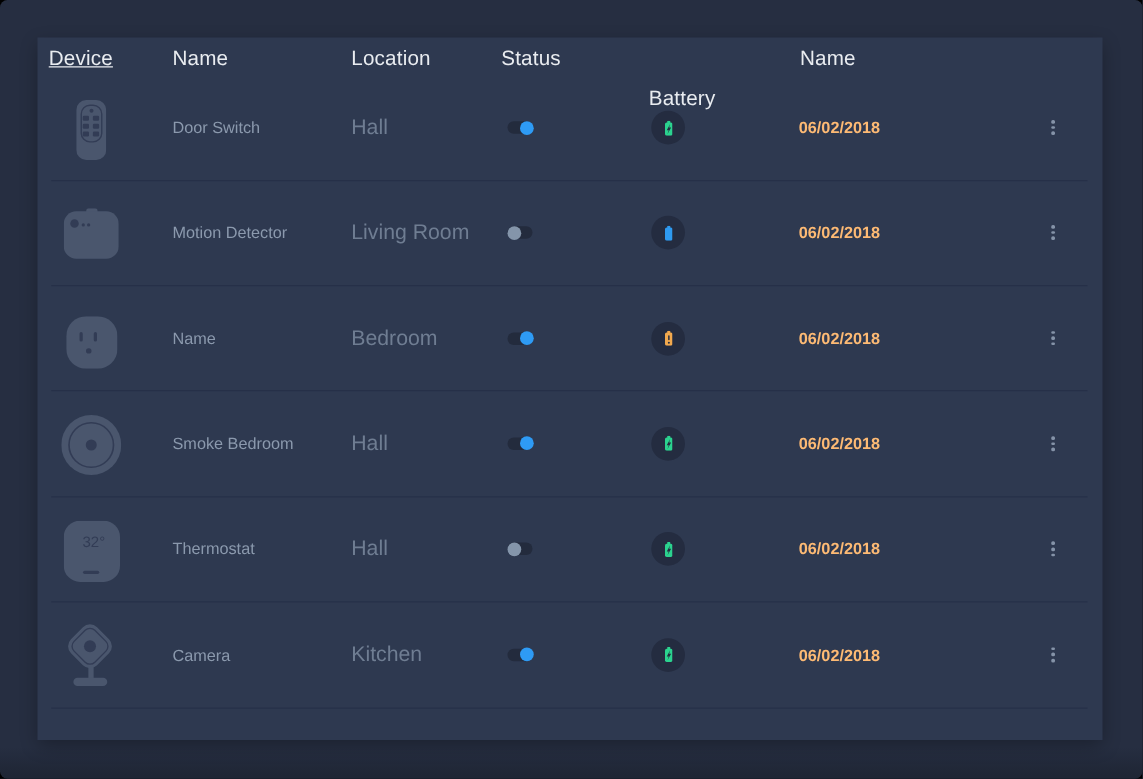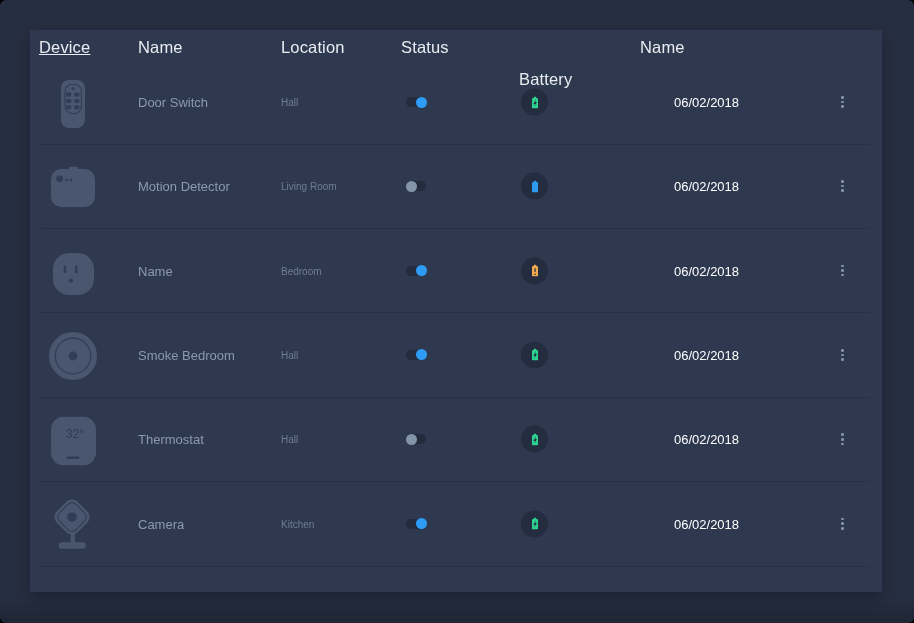--- a/index.html
+++ b/index.html
@@ -5,22 +5,22 @@
   html,body{margin:0;padding:0;}
   body{width:914px;height:623px;background:#000;font-family:"Liberation Sans",sans-serif;overflow:hidden;}
   .page{position:absolute;left:0;top:0;width:914px;height:623px;border-radius:6px;overflow:hidden;
         background:linear-gradient(180deg,#262e41 0px,#262e41 598px,#1f2635 620px);}
   .card{position:absolute;left:30px;top:30px;width:852px;height:562px;background:#2e3950;
         box-shadow:0 5px 14px rgba(0,0,0,0.28);}
   .hdr{position:absolute;top:0;height:30px;color:#e9ecf0;font-size:16.5px;line-height:34px;letter-spacing:0.15px;}
   .row{position:absolute;left:0;width:852px;height:84.4px;}
   .sep{position:absolute;left:11px;width:829px;height:1px;background:#263048;}
   .name{position:absolute;left:108px;top:50%;transform:translateY(-50%);font-size:13px;color:#8b99ad;}
-  .loc{position:absolute;left:251px;top:50%;transform:translateY(-50%);font-size:10px;color:#6f7d92;}
-  .date{position:absolute;left:644px;top:50%;transform:translateY(-50%);font-size:13px;color:#ffffff;}
+  .loc{position:absolute;left:251px;top:50%;transform:translateY(-50%);font-size:17px;color:#6f7d92;}
+  .date{position:absolute;left:609px;top:50%;transform:translateY(-50%);font-size:13px;color:#fdba74;font-weight:bold;}
   .icon{position:absolute;top:50%;transform:translateY(-50%);}
   .tgl{position:absolute;left:376px;top:50%;transform:translateY(-50%);width:20px;height:10px;
        border-radius:5px;background:#232b3d;}
   .knob{position:absolute;top:-0.5px;width:11px;height:11px;border-radius:50%;}
   .tgl.on .knob{right:-0.5px;background:#2e9bf5;}
   .tgl.off .knob{left:-0.5px;background:#8495aa;}
   .batt{position:absolute;left:491px;top:50%;transform:translateY(-50%);width:27px;height:27px;
         border-radius:50%;background:#242c40;}
   .dots{position:absolute;left:811px;top:50%;transform:translateY(-50%);width:3px;height:12px;}
   .dots i{position:absolute;left:0;width:2.6px;height:2.6px;border-radius:50%;background:#8593a8;}

